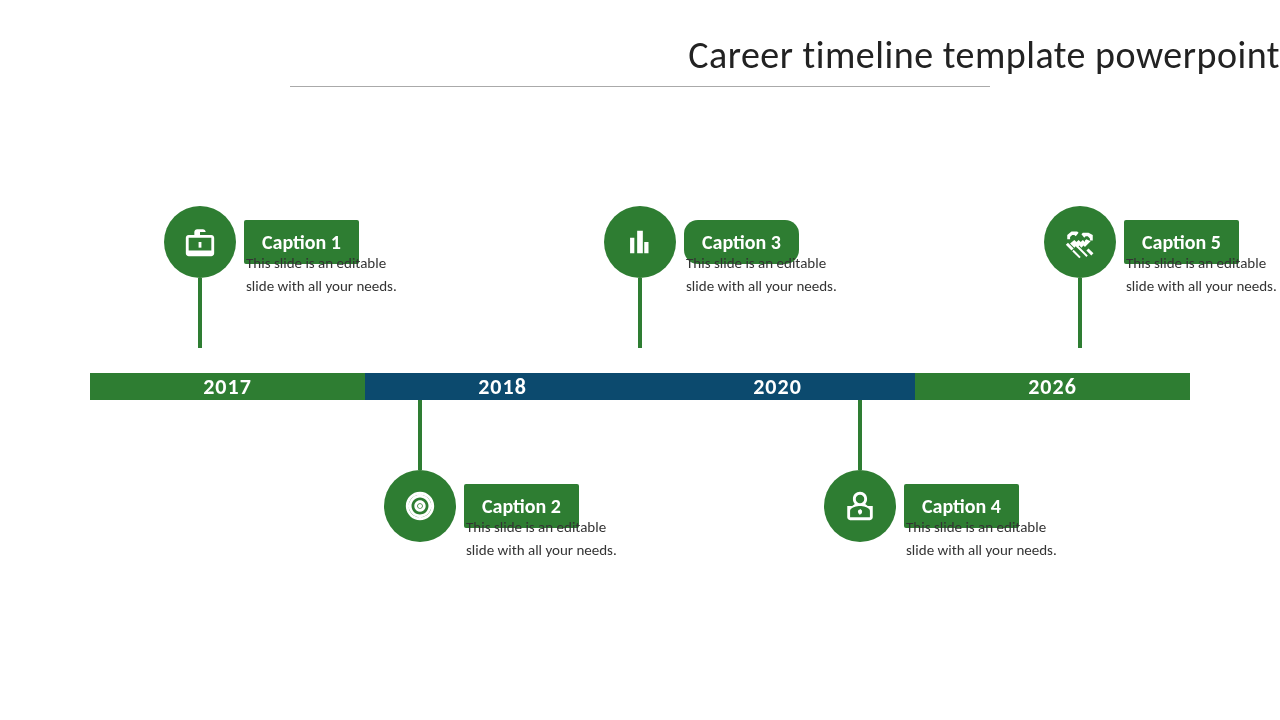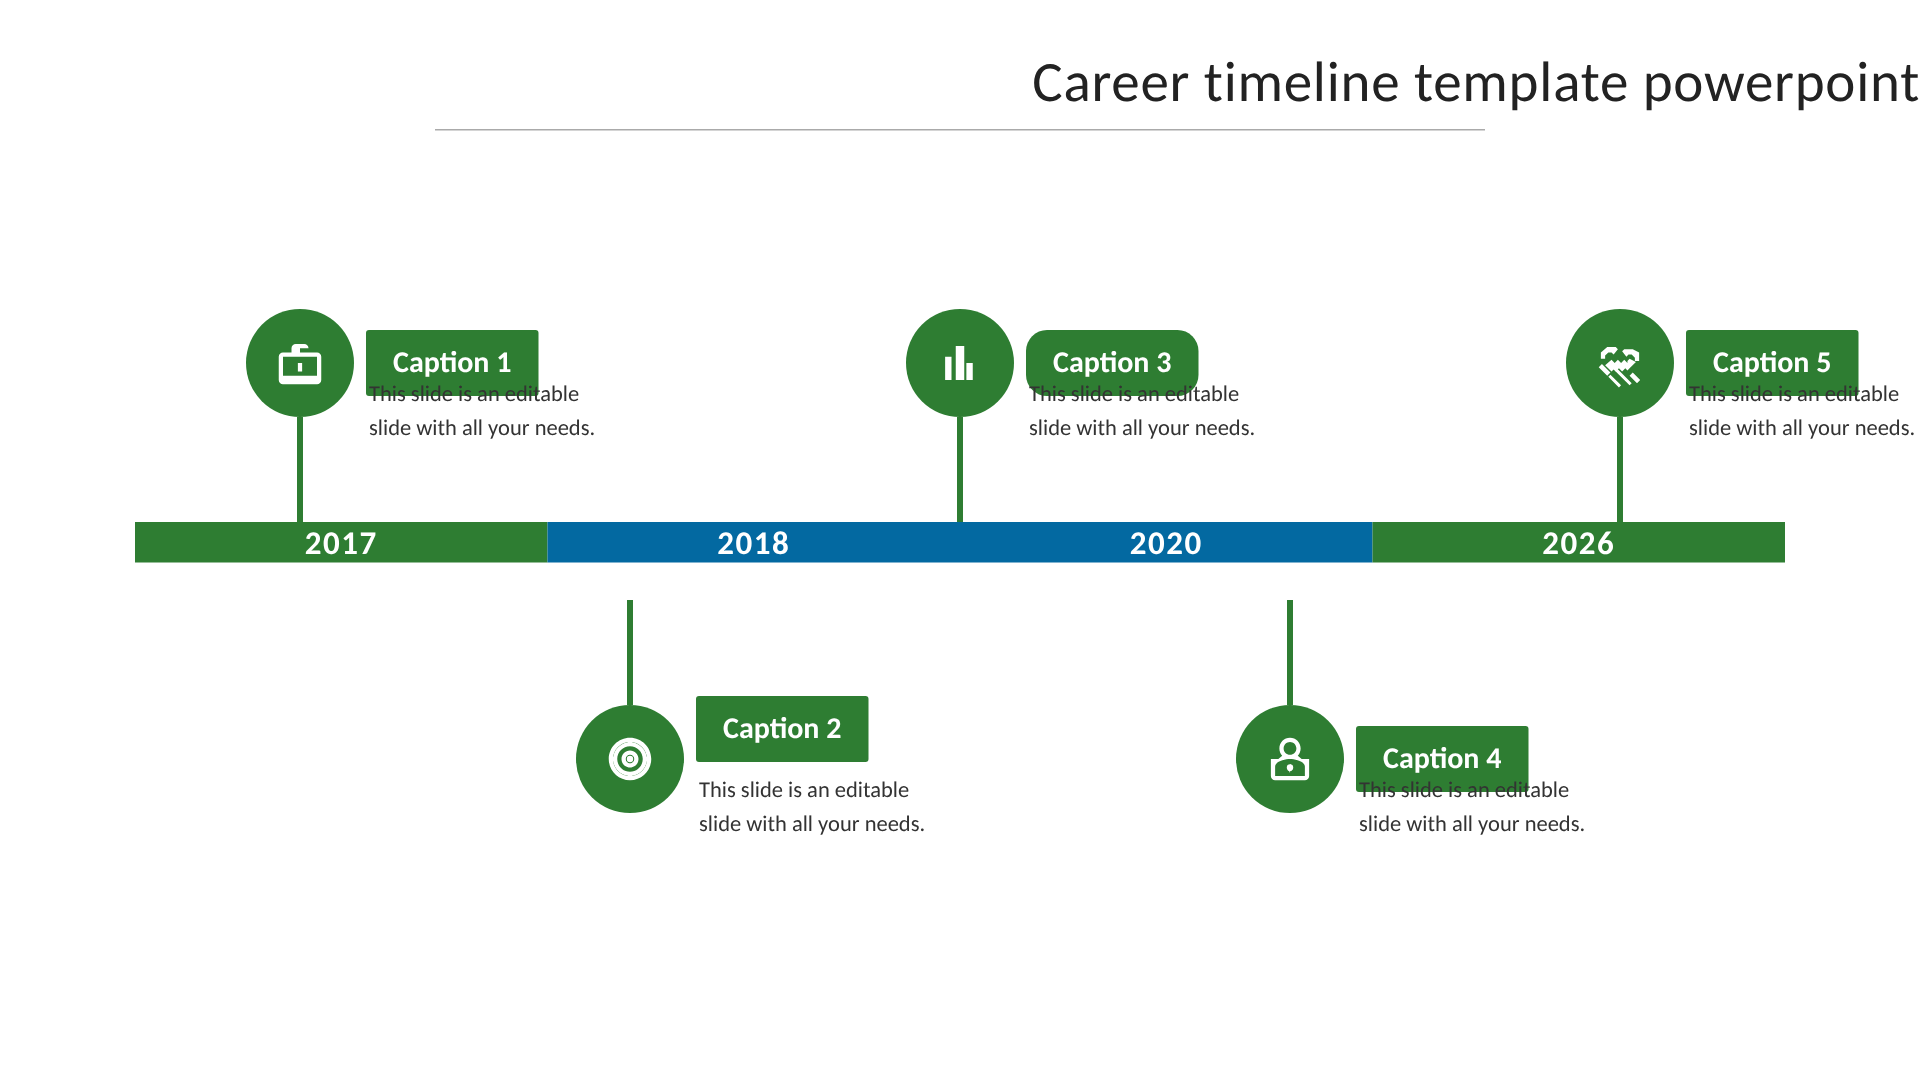--- a/index.html
+++ b/index.html
@@ -49,21 +49,21 @@
     }
 
     
     .timeline-bar {
       position: absolute;
       top: 218px;
       left: 30px;
       right: 30px;
       height: 52px;
       display: flex;
-      align-items: flex-start;
+      align-items: flex-end;
     }
 
     .bar-cap-left {
       width: 60px;
       background: #2d2d2d;
       border-radius: 4px 0 0 4px;
       flex-shrink: 0;
     }
     .bar-cap-right {
       width: 60px;
@@ -75,21 +75,21 @@
       flex: 1;
       display: flex;
       align-items: center;
       justify-content: center;
       font-size: 22px;
       font-weight: 700;
       color: #fff;
       letter-spacing: 1px;
     }
     .bar-year.green { background: #2e7d32; }
-    .bar-year.dark  { background: #0369a1; }
+    .bar-year.dark  { background: #0c4a6e; }
 
     
     .connector {
       position: absolute;
       width: 4px;
       background: #2e7d32;
     }
     
     
 
@@ -207,21 +207,21 @@
     <div class="connector" id="conn2" style="left: 418px; top: 270px; height: 70px;"></div>
     <div class="circle" id="circ2" style="left: 384px; top: 340px;">
 
       <svg viewBox="0 0 24 24">
         <path d="M12 2C6.48 2 2 6.48 2 12s4.48 10 10 10 10-4.48 10-10S17.52 2 12 2zm0 18c-4.42 0-8-3.58-8-8s3.58-8 8-8 8 3.58 8 8-3.58 8-8 8zm0-12c-2.21 0-4 1.79-4 4s1.79 4 4 4 4-1.79 4-4-1.79-4-4-4zm0 6c-1.1 0-2-.9-2-2s.9-2 2-2 2 .9 2 2-.9 2-2 2z"></path>
         <path d="M12 11.5c-.28 0-.5.22-.5.5s.22.5.5.5.5-.22.5-.5-.22-.5-.5-.5z"></path>
         <circle cx="12" cy="12" r="1.5"></circle>
         <path d="M21 11h-1.07C19.45 7.49 16.51 4.55 13 4.07V3h-2v1.07C7.49 4.55 4.55 7.49 4.07 11H3v2h1.07C4.55 16.51 7.49 19.45 11 19.93V21h2v-1.07c3.51-.48 6.45-3.42 6.93-6.93H21v-2zm-9 7c-3.31 0-6-2.69-6-6s2.69-6 6-6 6 2.69 6 6-2.69 6-6 6z"></path>
       </svg>
     </div>
-    <div class="caption-box" id="cap2" style="left: 464px; top: 334px;">
+    <div class="caption-box" id="cap2" style="left: 464px; top: 354px;">
       <span>Caption 2</span>
     </div>
     <div class="desc-text" id="desc2" style="left: 466px; top: 386px;">
       <span>This slide is an editable slide with all your needs.</span>
     </div>
 
     <div class="connector" id="conn3" style="left: 638px; top: 148px; height: 70px;"></div>
     <div class="circle" id="circ3" style="left: 604px; top: 76px;">
 
       <svg viewBox="0 0 24 24">

